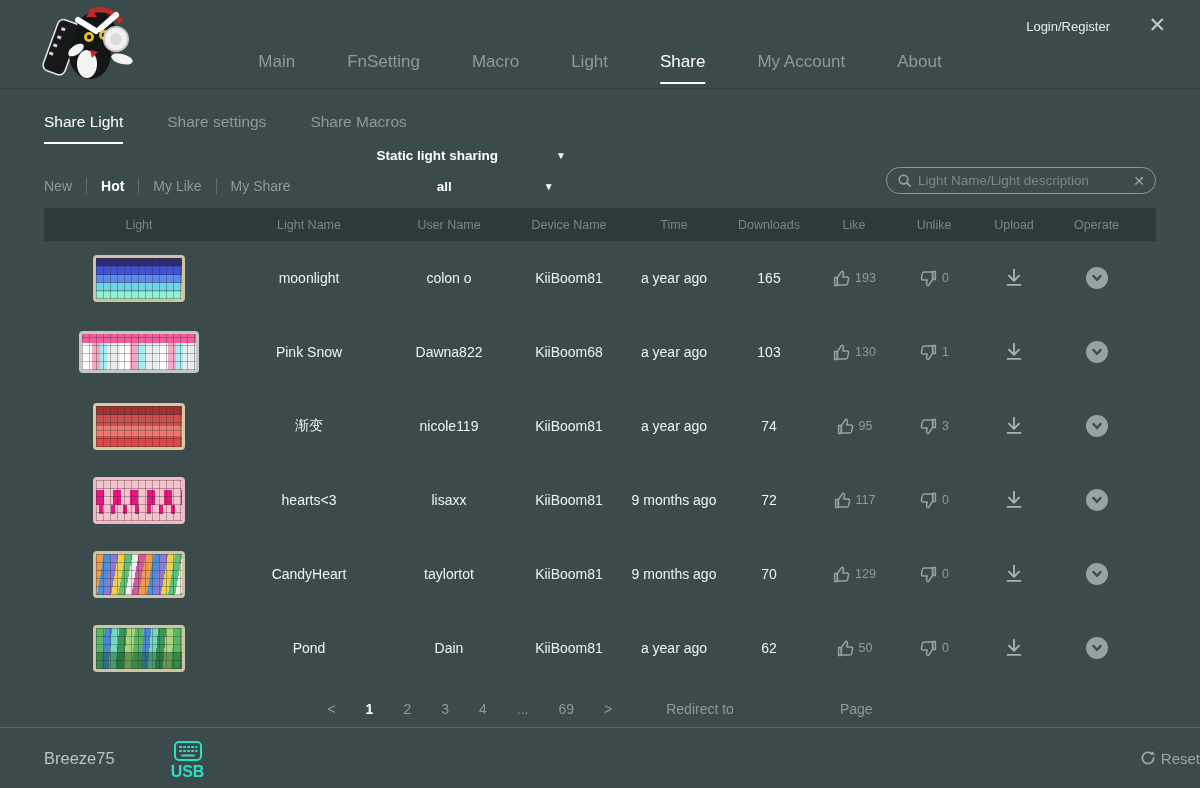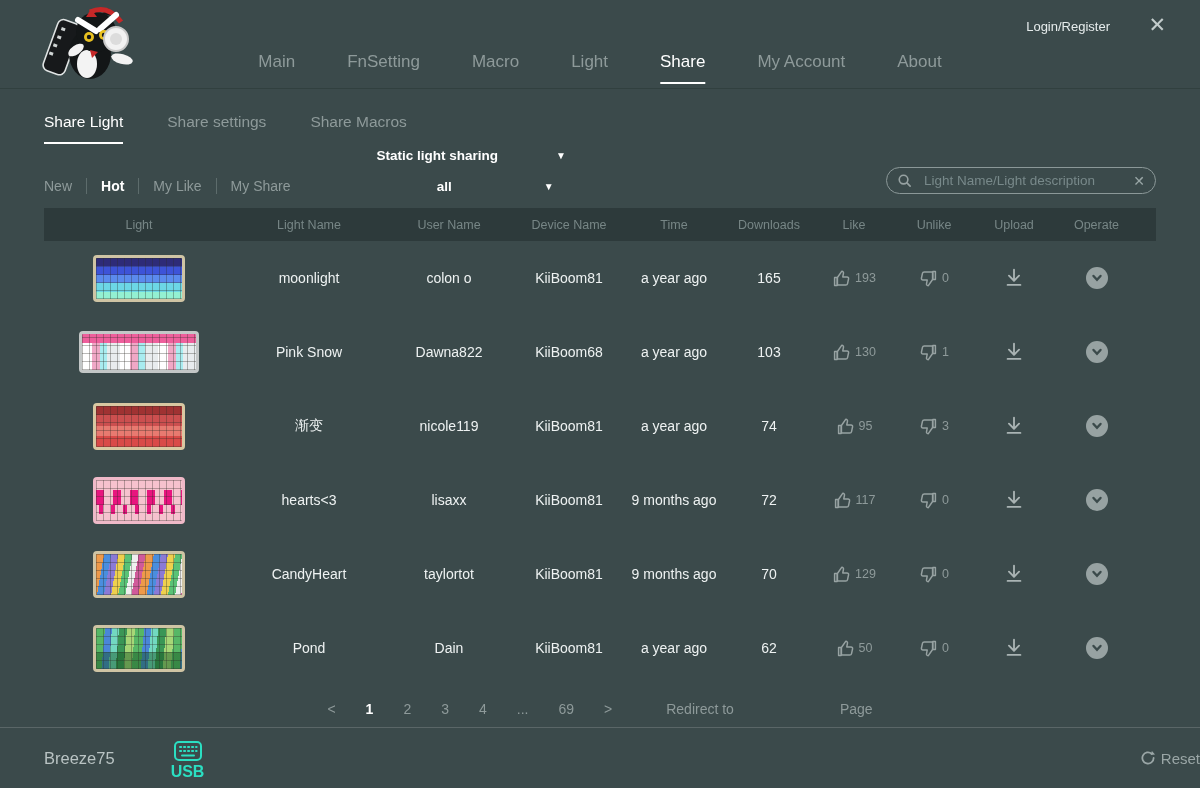--- a/index.html
+++ b/index.html
@@ -29,21 +29,21 @@
   .sort-tab.active { color:#ffffff; font-weight:bold; }
   .vdiv { width:1px; height:16px; background:#5d6c6c; }
   .selects { display:flex; align-items:center; margin-left:72px; gap:16px;flex-direction:column; }
   .select { display:flex; align-items:center; cursor:pointer; }
   .select-label { font-size:13.5px; color:#ffffff; font-weight:bold; }
   .caret { color:#ffffff; font-size:10px; margin-left:58px; }
   .select.second { margin-left:48px; }
   .select.second .caret { margin-left:92px; }
   .searchbox {
     margin-left:auto; width:270px; height:27px; border:1px solid #8b9898;
-    border-radius:14px; display:flex; align-items:center; padding:0 10px; gap:12px;
+    border-radius:14px; display:flex; align-items:center; padding:0 10px; gap:6px;
   }
   .searchbox input {
     flex:1; background:transparent; border:none; outline:none;
     color:#cfd8d8; font-size:13.5px; font-family:inherit;
   }
   .searchbox input::placeholder { color:#78898a; }
   .search-clear { color:#9aa7a7; font-size:14px; cursor:pointer; }
   
   .table { margin:14px 0 0 44px; width:1112px; }
   .grid-row {

